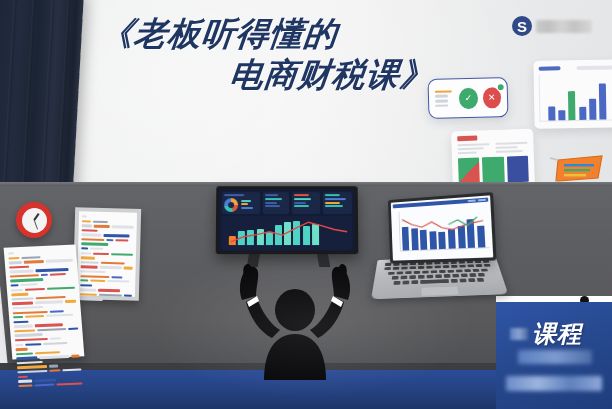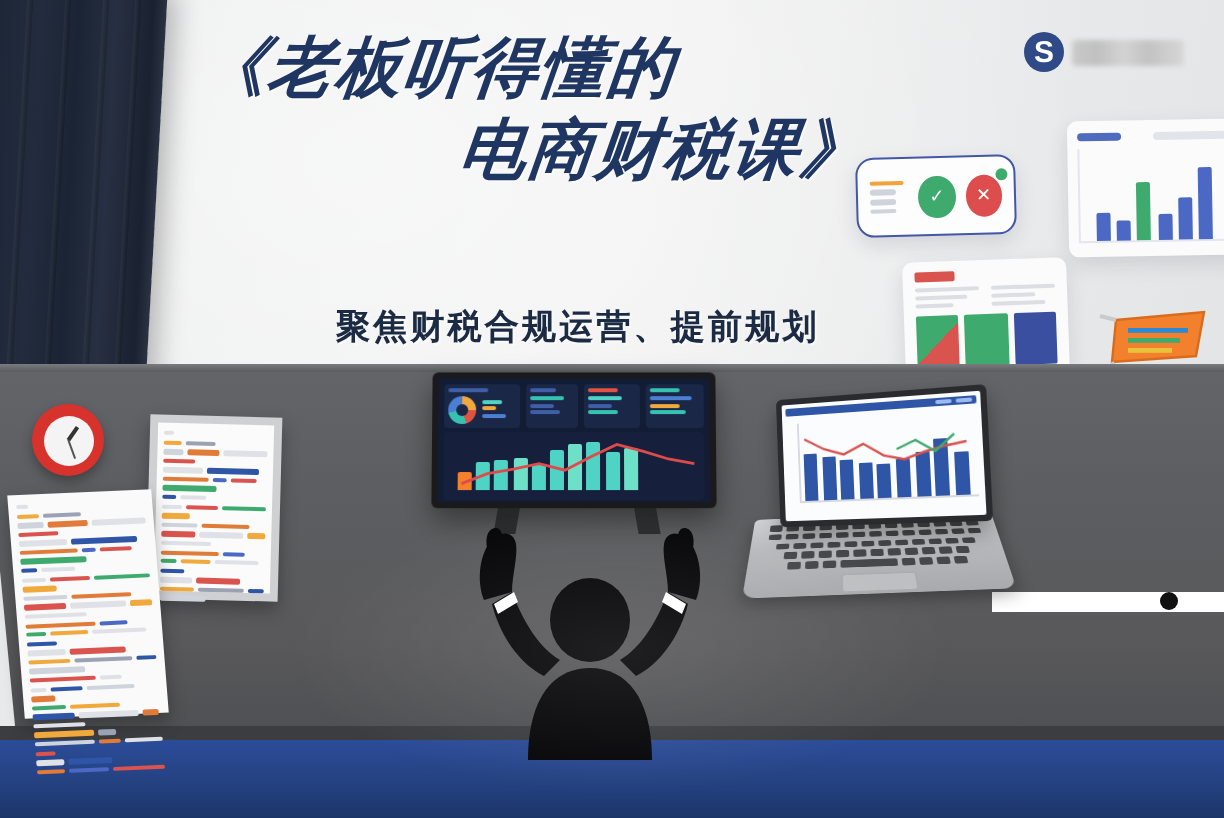--- a/index.html
+++ b/index.html
@@ -302,21 +302,20 @@
     <div class="curtain-fold" style="left:33px"></div>
     <div class="curtain-fold" style="left:52px"></div>
     <div class="curtain-fold" style="left:68px"></div>
   </div>
 
   <div class="headline">
     <div class="hl-1">《老板听得懂的</div>
     <div class="hl-2">电商财税课》</div>
   </div>
 
-  <div class="subline">聚焦财税合规运营、提前规划</div>
 
   <div class="brand">
     <div class="brand-mark">
       <span>S</span>
     </div>
     <div class="brand-blur"></div>
   </div>
 
   <div class="card c-approve">
     <div class="ap-lines">
@@ -399,20 +398,26 @@
   </svg>
 
   <div class="desk"></div>
   <div class="desk-top-edge"></div>
   <div class="desk-front"></div>
 
   <div class="floor"></div>
 
   <div class="black-corner"></div>
   <div class="black-dot"></div>
+  <div class="bluepanel">
+    <div class="bp-pre"></div>
+    <div class="bp-chinese">课程</div>
+    <div class="bp-blur1"></div>
+    <div class="bp-blur2"></div>
+  </div>
 
   <div class="clock">
     <div class="clock-face">
       <div class="clock-h"></div>
         <div class="clock-m"></div>
     </div>
   </div>
 
   <div class="paper paper-b">
     <div class="paper-b-inner" id="paperB">

